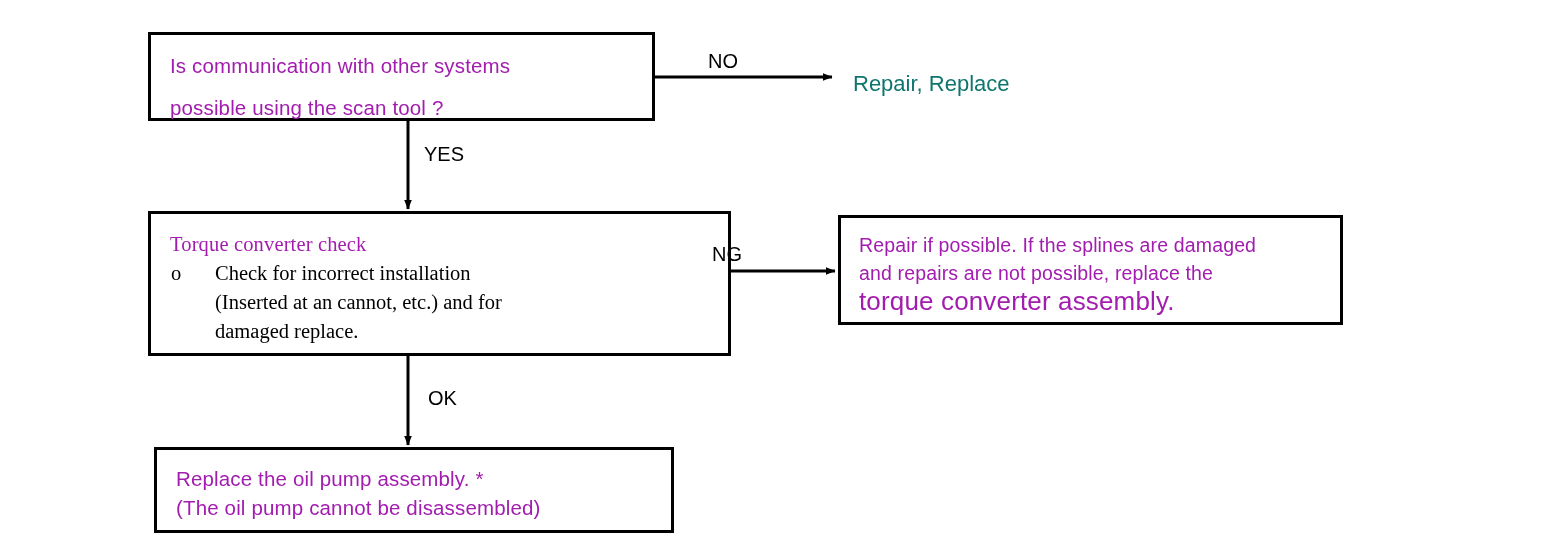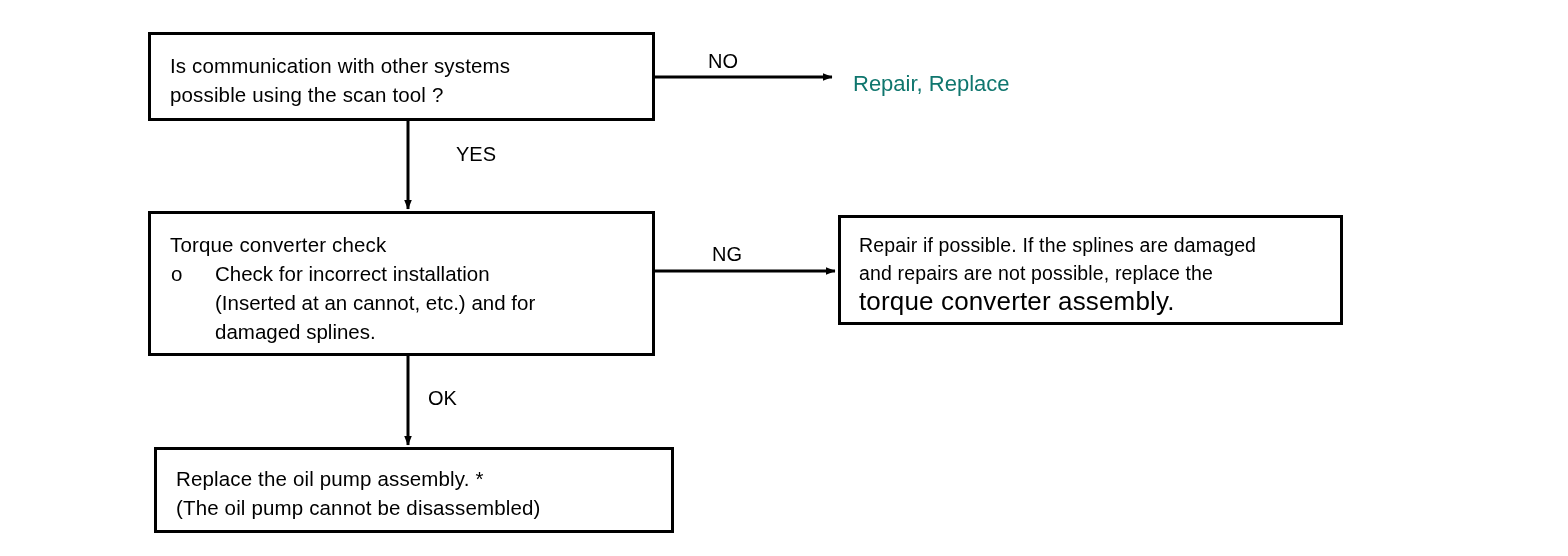--- a/index.html
+++ b/index.html
@@ -23,21 +23,21 @@
     box-sizing: border-box;
     border: 3px solid #000000;
     background: #ffffff;
   }
   .node-text {
     position: absolute;
     font-size: 20.5px;
     line-height: 29px;
     letter-spacing: 0.15px;
     white-space: pre;
-    color: #000000;
+    color: #a21caf;
   }
   .plain-text {
     position: absolute;
     font-size: 22px;
     line-height: 28px;
     white-space: pre;
     color: #0f766e;
   }
   .edge-label {
     position: absolute;
@@ -82,36 +82,36 @@
 
     <line x1="408" y1="121" x2="408" y2="209" stroke="#000000" stroke-width="3" marker-end="url(#arrowhead)"></line>
 
     <line x1="655" y1="271" x2="835" y2="271" stroke="#000000" stroke-width="3" marker-end="url(#arrowhead)"></line>
 
     <line x1="408" y1="356" x2="408" y2="445" stroke="#000000" stroke-width="3" marker-end="url(#arrowhead)"></line>
   </svg>
 
   <div class="node" style="left:148px; top:32px; width:507px; height:89px;">
     <div class="node-text" style="left:19px; top:16px;">Is communication with other systems</div>
-    <div class="node-text" style="left:19px; top:45px;">possible using the scan tool ?</div>
+    <div class="node-text" style="left:19px; top:58px;">possible using the scan tool ?</div>
   </div>
 
   <div class="edge-label" style="left:708px; top:50px;">NO</div>
 
   <div class="plain-text" style="left:853px; top:70px;">Repair, Replace</div>
 
-  <div class="edge-label" style="left:424px; top:143px;margin-left:32px;">YES</div>
+  <div class="edge-label" style="left:424px; top:143px;">YES</div>
 
-  <div class="node" style="left:148px; top:211px; width:507px; height:145px;">
+  <div class="node" style="left:148px; top:211px; width:583px; height:145px;font-family:Liberation Serif, serif;">
     <div class="node-text" style="left:19px; top:16px;">Torque converter check</div>
 
     <div class="bullet-mark" style="left:20px; top:45px;">o</div>
     <div class="bullet-body" style="left:64px; top:45px;">Check for incorrect installation</div>
     <div class="bullet-body" style="left:64px; top:74px;">(Inserted at an cannot, etc.) and for</div>
-    <div class="bullet-body" style="left:64px; top:103px;">damaged splines.</div>
+    <div class="bullet-body" style="left:64px; top:103px;">damaged replace.</div>
   </div>
 
   <div class="edge-label" style="left:712px; top:243px;">NG</div>
 
   <div class="node" style="left:838px; top:215px; width:505px; height:110px;padding-left:36px;">
     <div class="node-text" style="left:18px; top:13px; font-size:19.5px;">Repair if possible. If the splines are damaged</div>
     <div class="node-text" style="left:18px; top:41px; font-size:19.5px;">and repairs are not possible, replace the</div>
     <div class="node-text" style="left:18px; top:69px; font-size:26px;">torque converter assembly.</div>
   </div>
 

